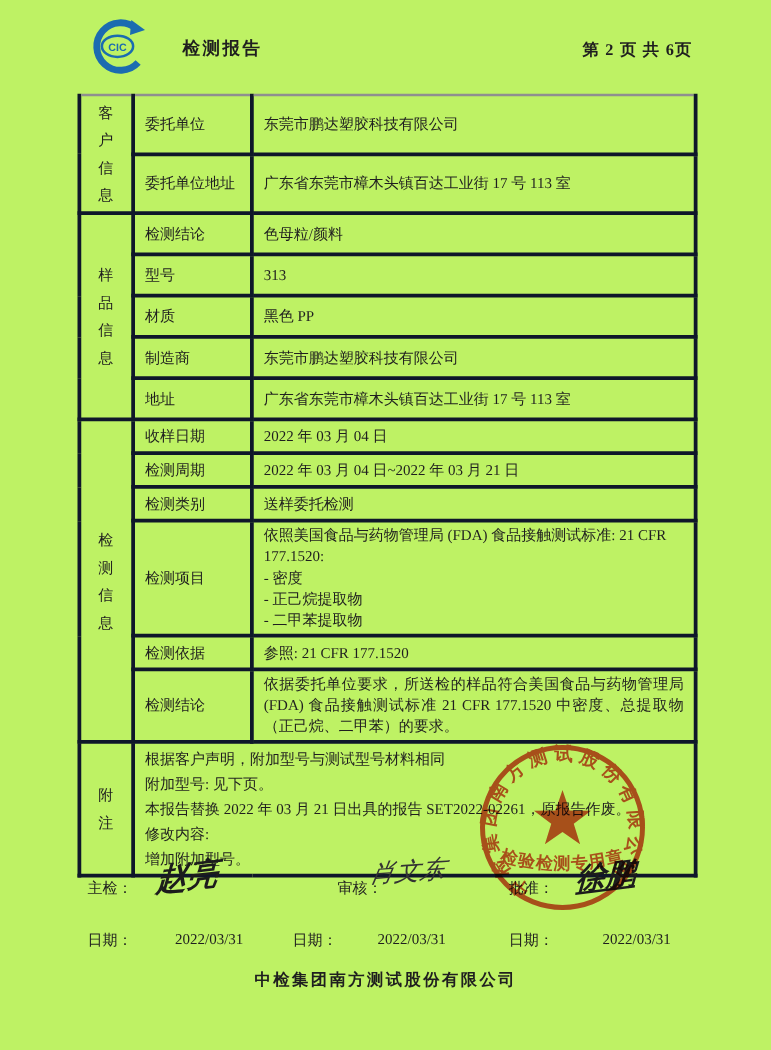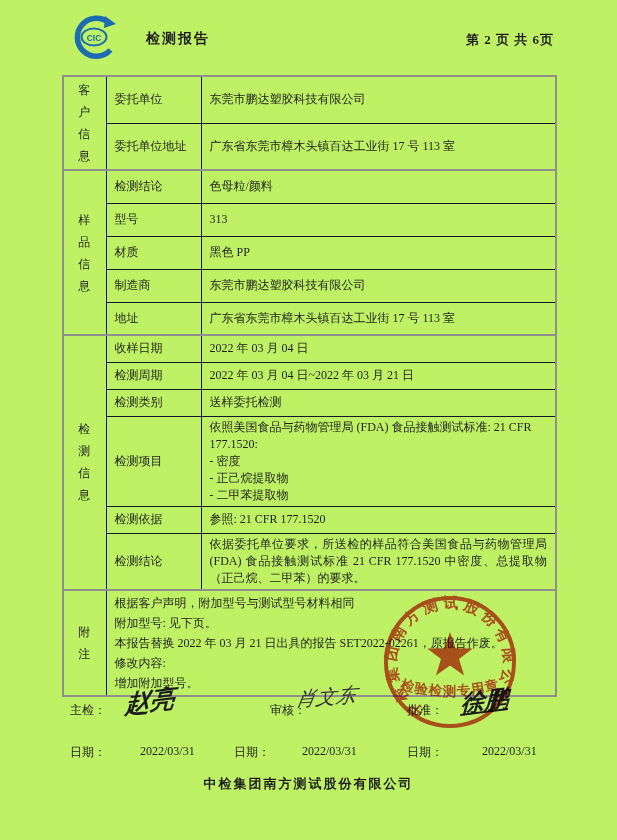--- a/index.html
+++ b/index.html
@@ -13,21 +13,21 @@
   .hdr-title{position:absolute;left:146px;top:30px;font-size:14px;font-weight:bold;letter-spacing:2px;}
   .hdr-no{position:absolute;left:236px;top:31px;font-size:13px;font-weight:bold;}
   .hdr-page{position:absolute;left:466px;top:31px;font-size:13px;font-weight:bold;letter-spacing:1px;}
   
   table.report{
     position:absolute;left:62px;top:75px;width:493px;
     border-collapse:collapse;table-layout:fixed;
     font-size:12px;
   }
   table.report{border:2px solid #8f8f8f;}
-  table.report td{border:1px solid #0f172a;padding:2px 8px;vertical-align:middle;}
+  table.report td{border:3px solid #0f172a;padding:2px 8px;vertical-align:middle;}
   tr.sec td{border-top:2px solid #8f8f8f;}
   col.c1{width:43px;}col.c2{width:95px;}col.c3{width:355px;}
   td.seclab{
     text-align:center;white-space:pre-line;line-height:22px;
     letter-spacing:1px;padding:2px 2px;
   }
   td.lab{padding-left:9px;}
   td.val{padding-left:10px;}
   .r35{height:35px;}.r33{height:33px;}.r27{height:27px;}
   .r87{height:87px;}.r55{height:55px;}.r103{height:103px;}

